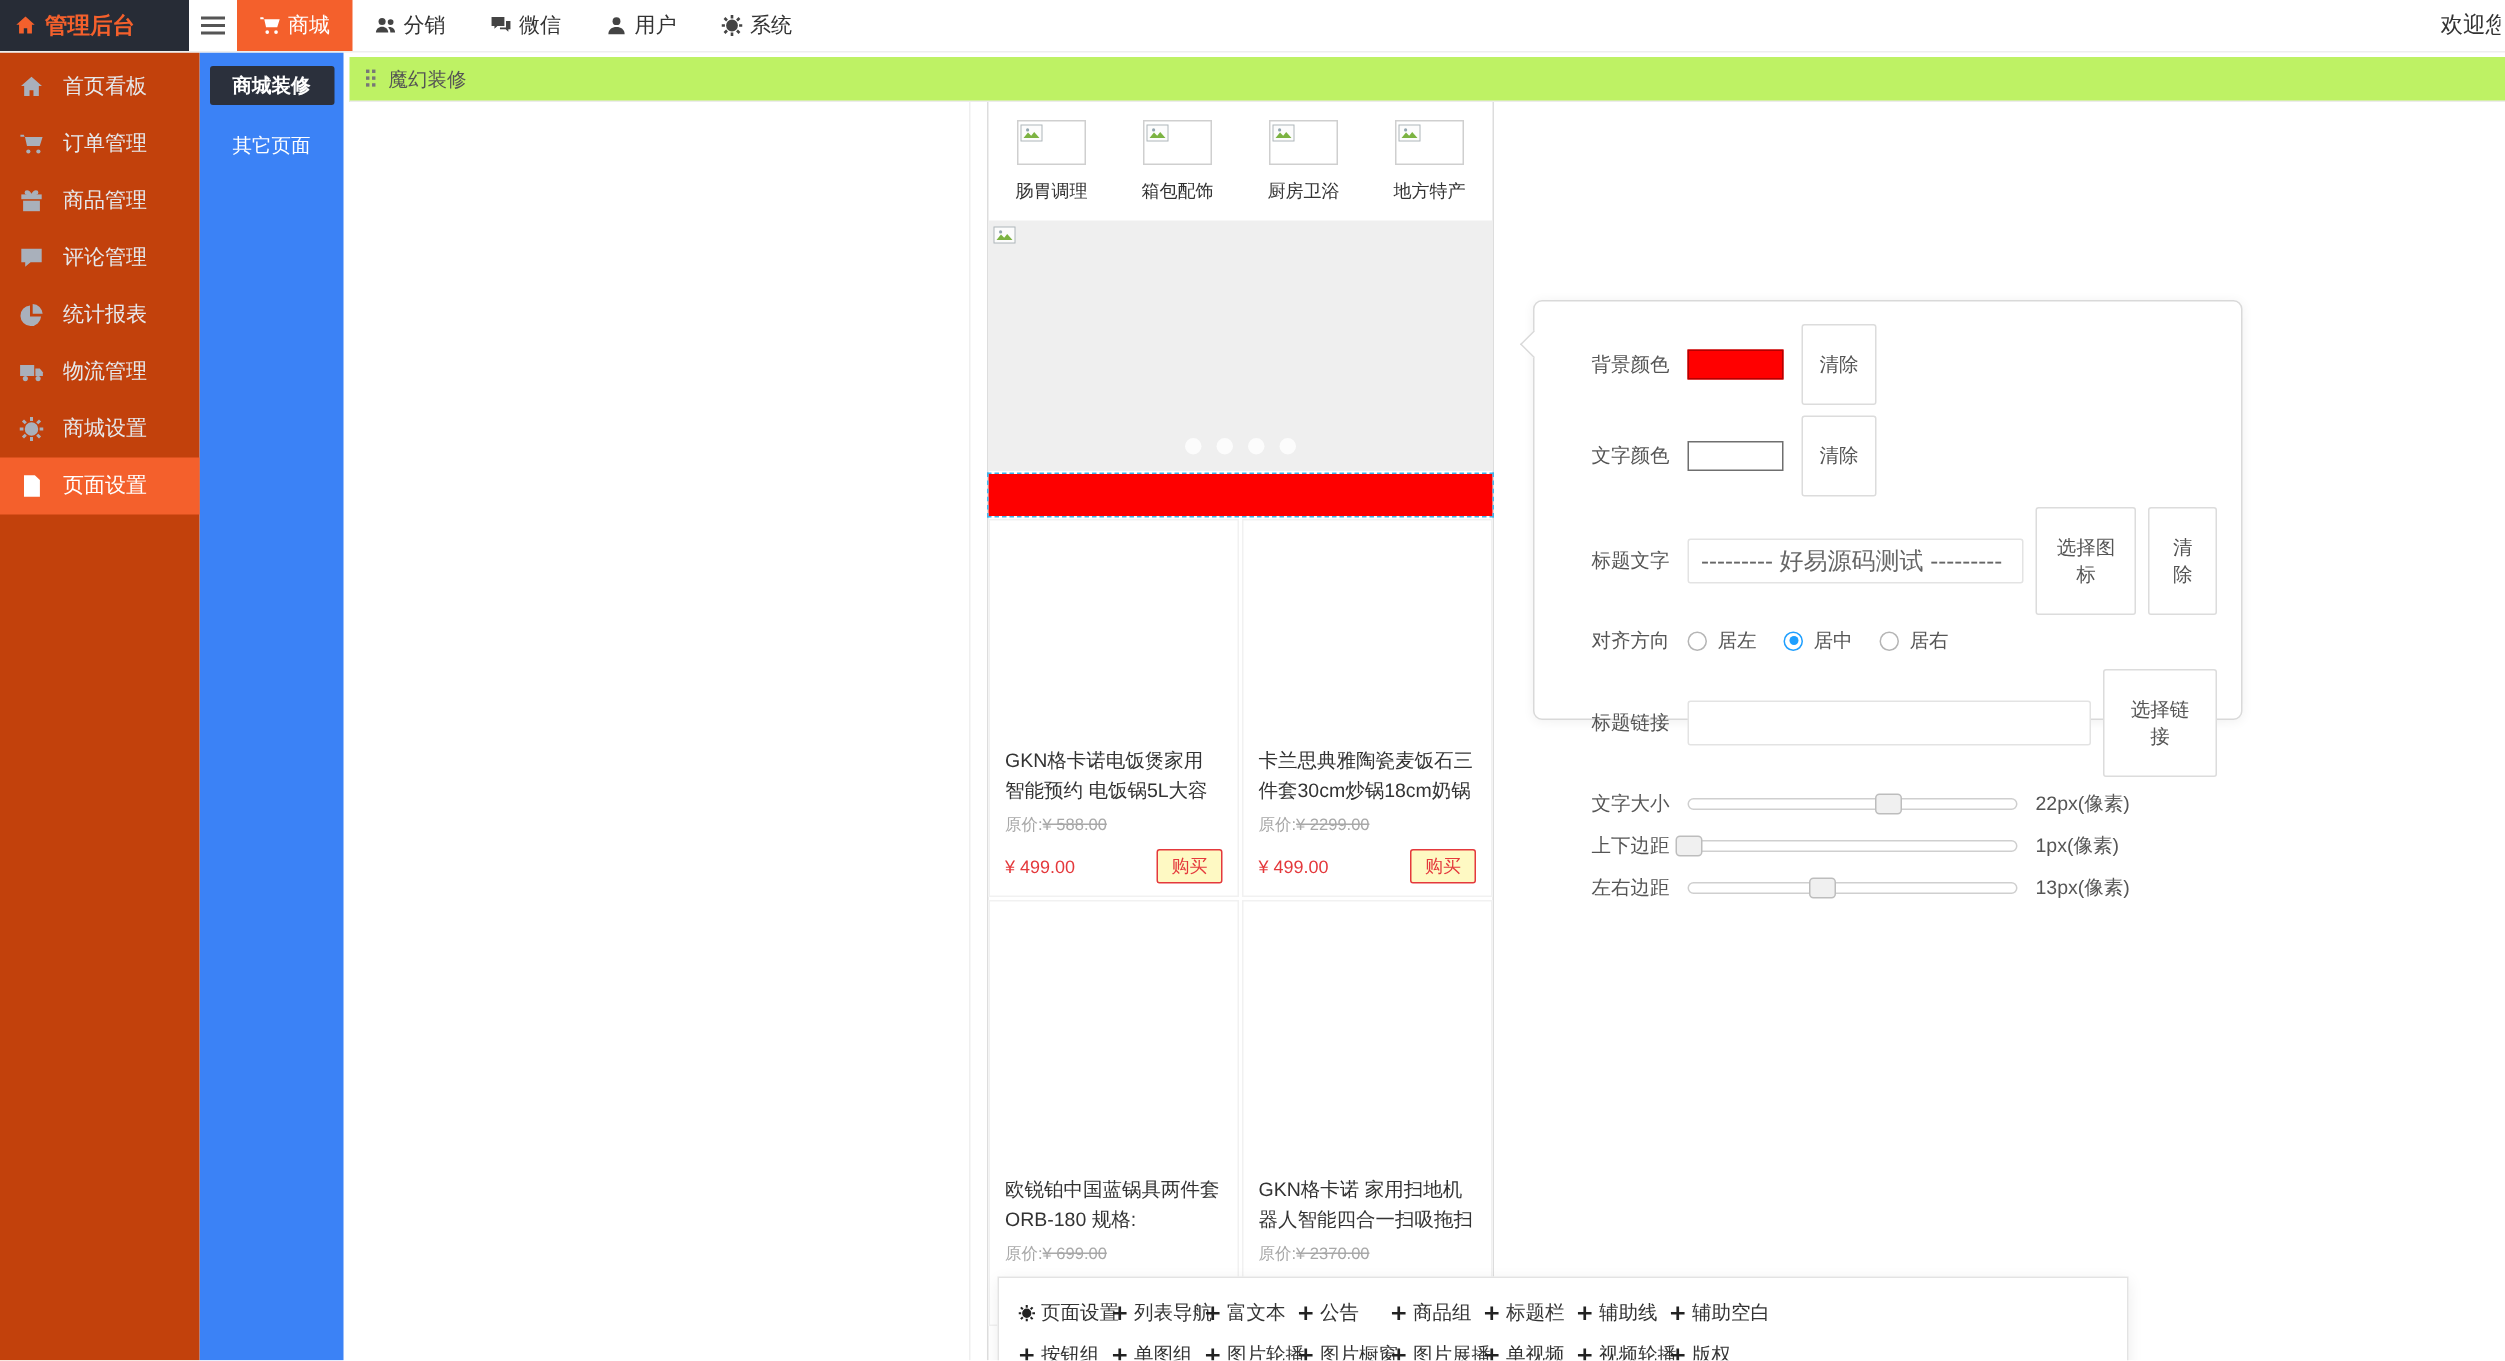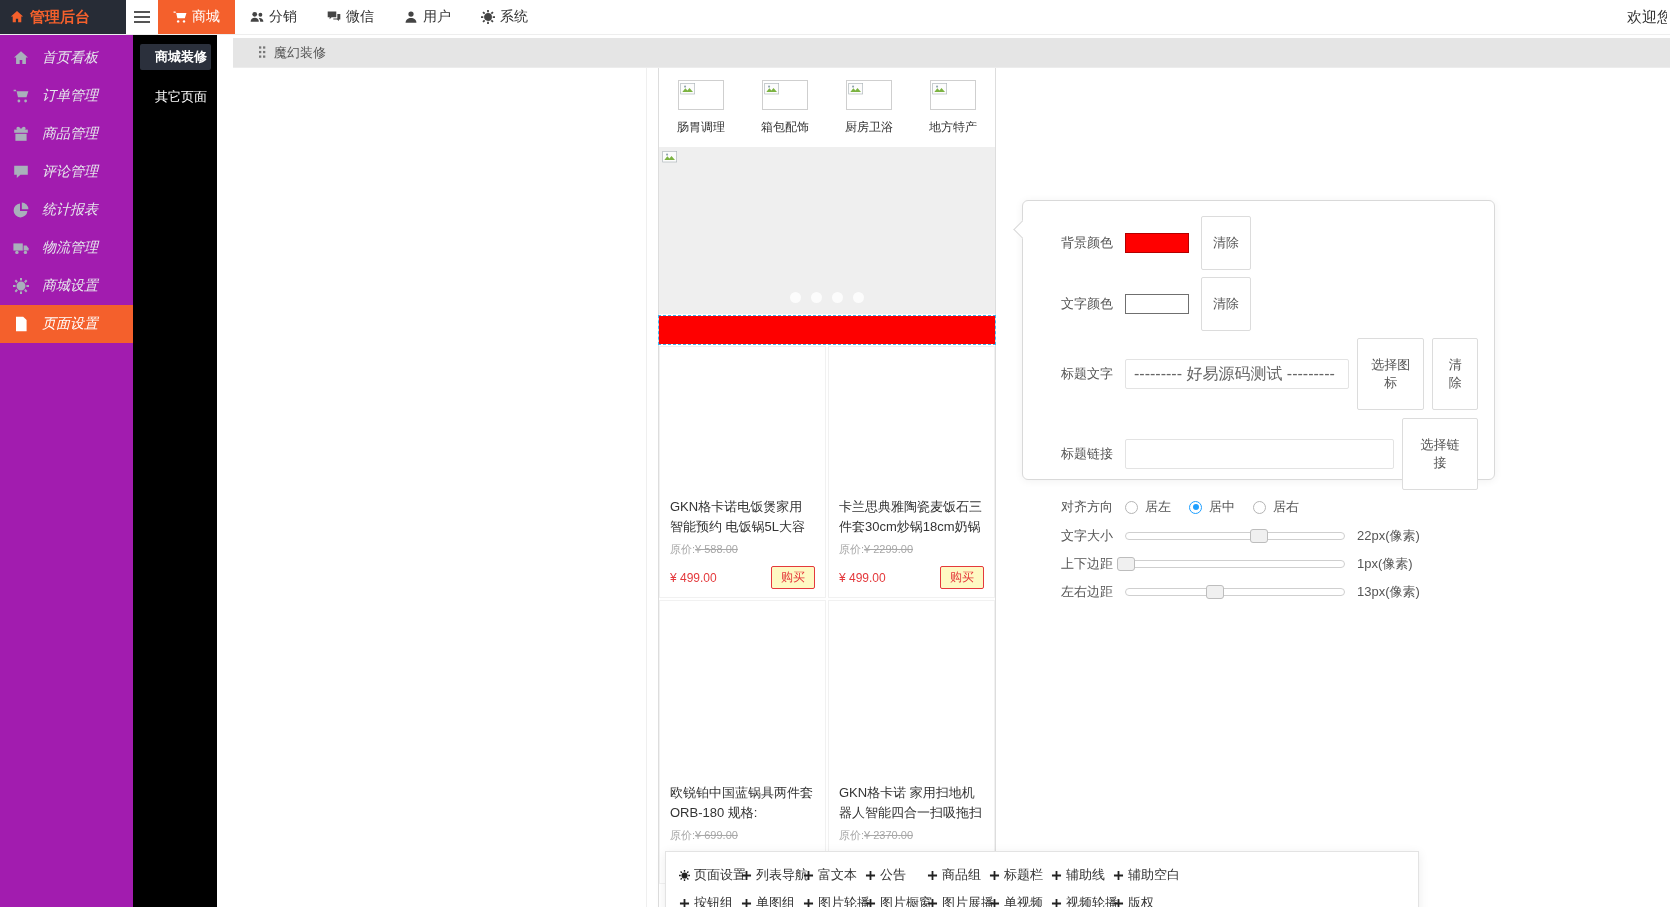--- a/index.html
+++ b/index.html
@@ -15,32 +15,32 @@
   .hamburger::before,.hamburger::after{content:"";position:absolute;left:0;width:16px;height:2px;background:#555;}
   .hamburger::before{top:-5px}.hamburger::after{top:5px}
   .topnav{position:absolute;left:158px;top:0;height:34px;display:flex;}
   .topnav-item{display:flex;align-items:center;gap:5px;padding:0 15px;font-size:14px;color:#333;cursor:pointer;}
   .topnav-item .ic{width:14px;height:14px;color:#444;}
   .topnav-item.active{background:#f4602c;color:#fff;}
   .topnav-item.active .ic{color:#fff;}
   .welcome{position:absolute;left:1627px;top:0;width:40px;height:34px;line-height:34px;font-size:15px;color:#333;
            white-space:nowrap;overflow:hidden;}
   
-  .sidebar{position:absolute;left:0;top:34px;bottom:0;width:133px;background:#a21caf;padding-top:5px;box-sizing:border-box;z-index:30;font-style:italic;}
+  .sidebar{position:absolute;left:0;top:34px;bottom:0;width:133px;background:#c2410c;padding-top:5px;box-sizing:border-box;z-index:30;}
   .side-item{height:38px;display:flex;align-items:center;gap:13px;padding-left:13px;color:#e6e9ec;font-size:14px;cursor:pointer;}
   .side-item .ic{width:16px;height:16px;color:#a9b0bb;flex:none;}
   .side-item.active{background:#f4602c;color:#fff;}
   .side-item.active .ic{color:#fff;}
-  .submenu{position:absolute;left:133px;top:34px;bottom:0;width:84px;background:#000000;z-index:29;}
+  .submenu{position:absolute;left:133px;top:34px;bottom:0;width:96px;background:#3b82f6;z-index:29;}
   .sub-item{color:#fff;font-size:13px;height:26px;line-height:26px;padding-left:22px;margin-top:14px;cursor:pointer;}
   .sub-item.active{background:#2b303c;margin:10px 6px 0 7px;padding-left:15px;border-radius:2px;font-weight:bold;}
   
   .main{position:absolute;left:233px;top:34px;right:0;bottom:0;background:#fff;}
-  .breadcrumb-bar{position:absolute;left:0;right:0;top:4px;height:30px;background:#e5e5e5;border-bottom:1px solid #ececec;
-                  display:flex;align-items:center;gap:8px;padding-left:26px;box-sizing:border-box;font-size:13px;color:#555;}
+  .breadcrumb-bar{position:absolute;left:0;right:0;top:4px;height:30px;background:#bef264;border-bottom:1px solid #ececec;
+                  display:flex;align-items:center;gap:8px;padding-left:11px;box-sizing:border-box;font-size:13px;color:#555;}
   .breadcrumb-bar .ic{width:7px;height:13px;color:#777;}
   .guide-line{position:absolute;left:413px;top:34px;bottom:0;width:0;border-left:1px solid #efefef;}
   
   .phone{position:absolute;left:425px;top:34px;bottom:0;width:336px;background:#fff;
          border-left:1px solid #ddd;border-right:1px solid #ddd;box-sizing:content-box;}
   .cat-row{height:67px;padding-top:12px;display:grid;grid-template-columns:repeat(4,1fr);}
   .cat-item{text-align:center;cursor:pointer;}
   .cat-imgbox{width:46px;height:30px;border:1px solid #cfcfcf;margin:0 auto;position:relative;box-sizing:border-box;}
   .cat-imgbox .broken{position:absolute;left:1px;top:1px;}
   .broken svg{display:block;}
@@ -387,44 +387,44 @@
         <button class="s-btn">清除</button>
       </div>
 
       <div class="s-row r-input">
         <span class="s-label">标题文字</span>
         <input class="s-input" value="--------- 好易源码测试 ---------" style="">
         <button class="s-btn adj">选择图标</button>
         <button class="s-btn adj">清除</button>
       </div>
 
-      <div class="s-row r-input">
-        <span class="s-label">标题链接</span>
-        <input class="s-input link" value="" style="">
-        <button class="s-btn adj">选择链接</button>
-      </div>
-
       <div class="s-row r-radio">
         <span class="s-label">对齐方向</span>
         <span style="display:flex;align-items:center;" id="alignOpts">
             <span class="radio-opt">
               <span class="radio"></span>
               <span class="radio-label">居左</span>
             </span>
             <span class="radio-opt">
               <span class="radio checked"></span>
               <span class="radio-label">居中</span>
             </span>
             <span class="radio-opt">
               <span class="radio"></span>
               <span class="radio-label">居右</span>
             </span>
           </span>
       </div>
 
+      <div class="s-row r-input">
+        <span class="s-label">标题链接</span>
+        <input class="s-input link" value="" style="">
+        <button class="s-btn adj">选择链接</button>
+      </div>
+
       <div id="sliderRows">
           <div class="s-row r-slider">
             <span class="s-label">文字大小</span>
             <div class="track">
               <span class="handle" style="left: 61%;"></span>
             </div>
             <span class="s-val">22px(像素)</span>
           </div>
           <div class="s-row r-slider">
             <span class="s-label">上下边距</span>

